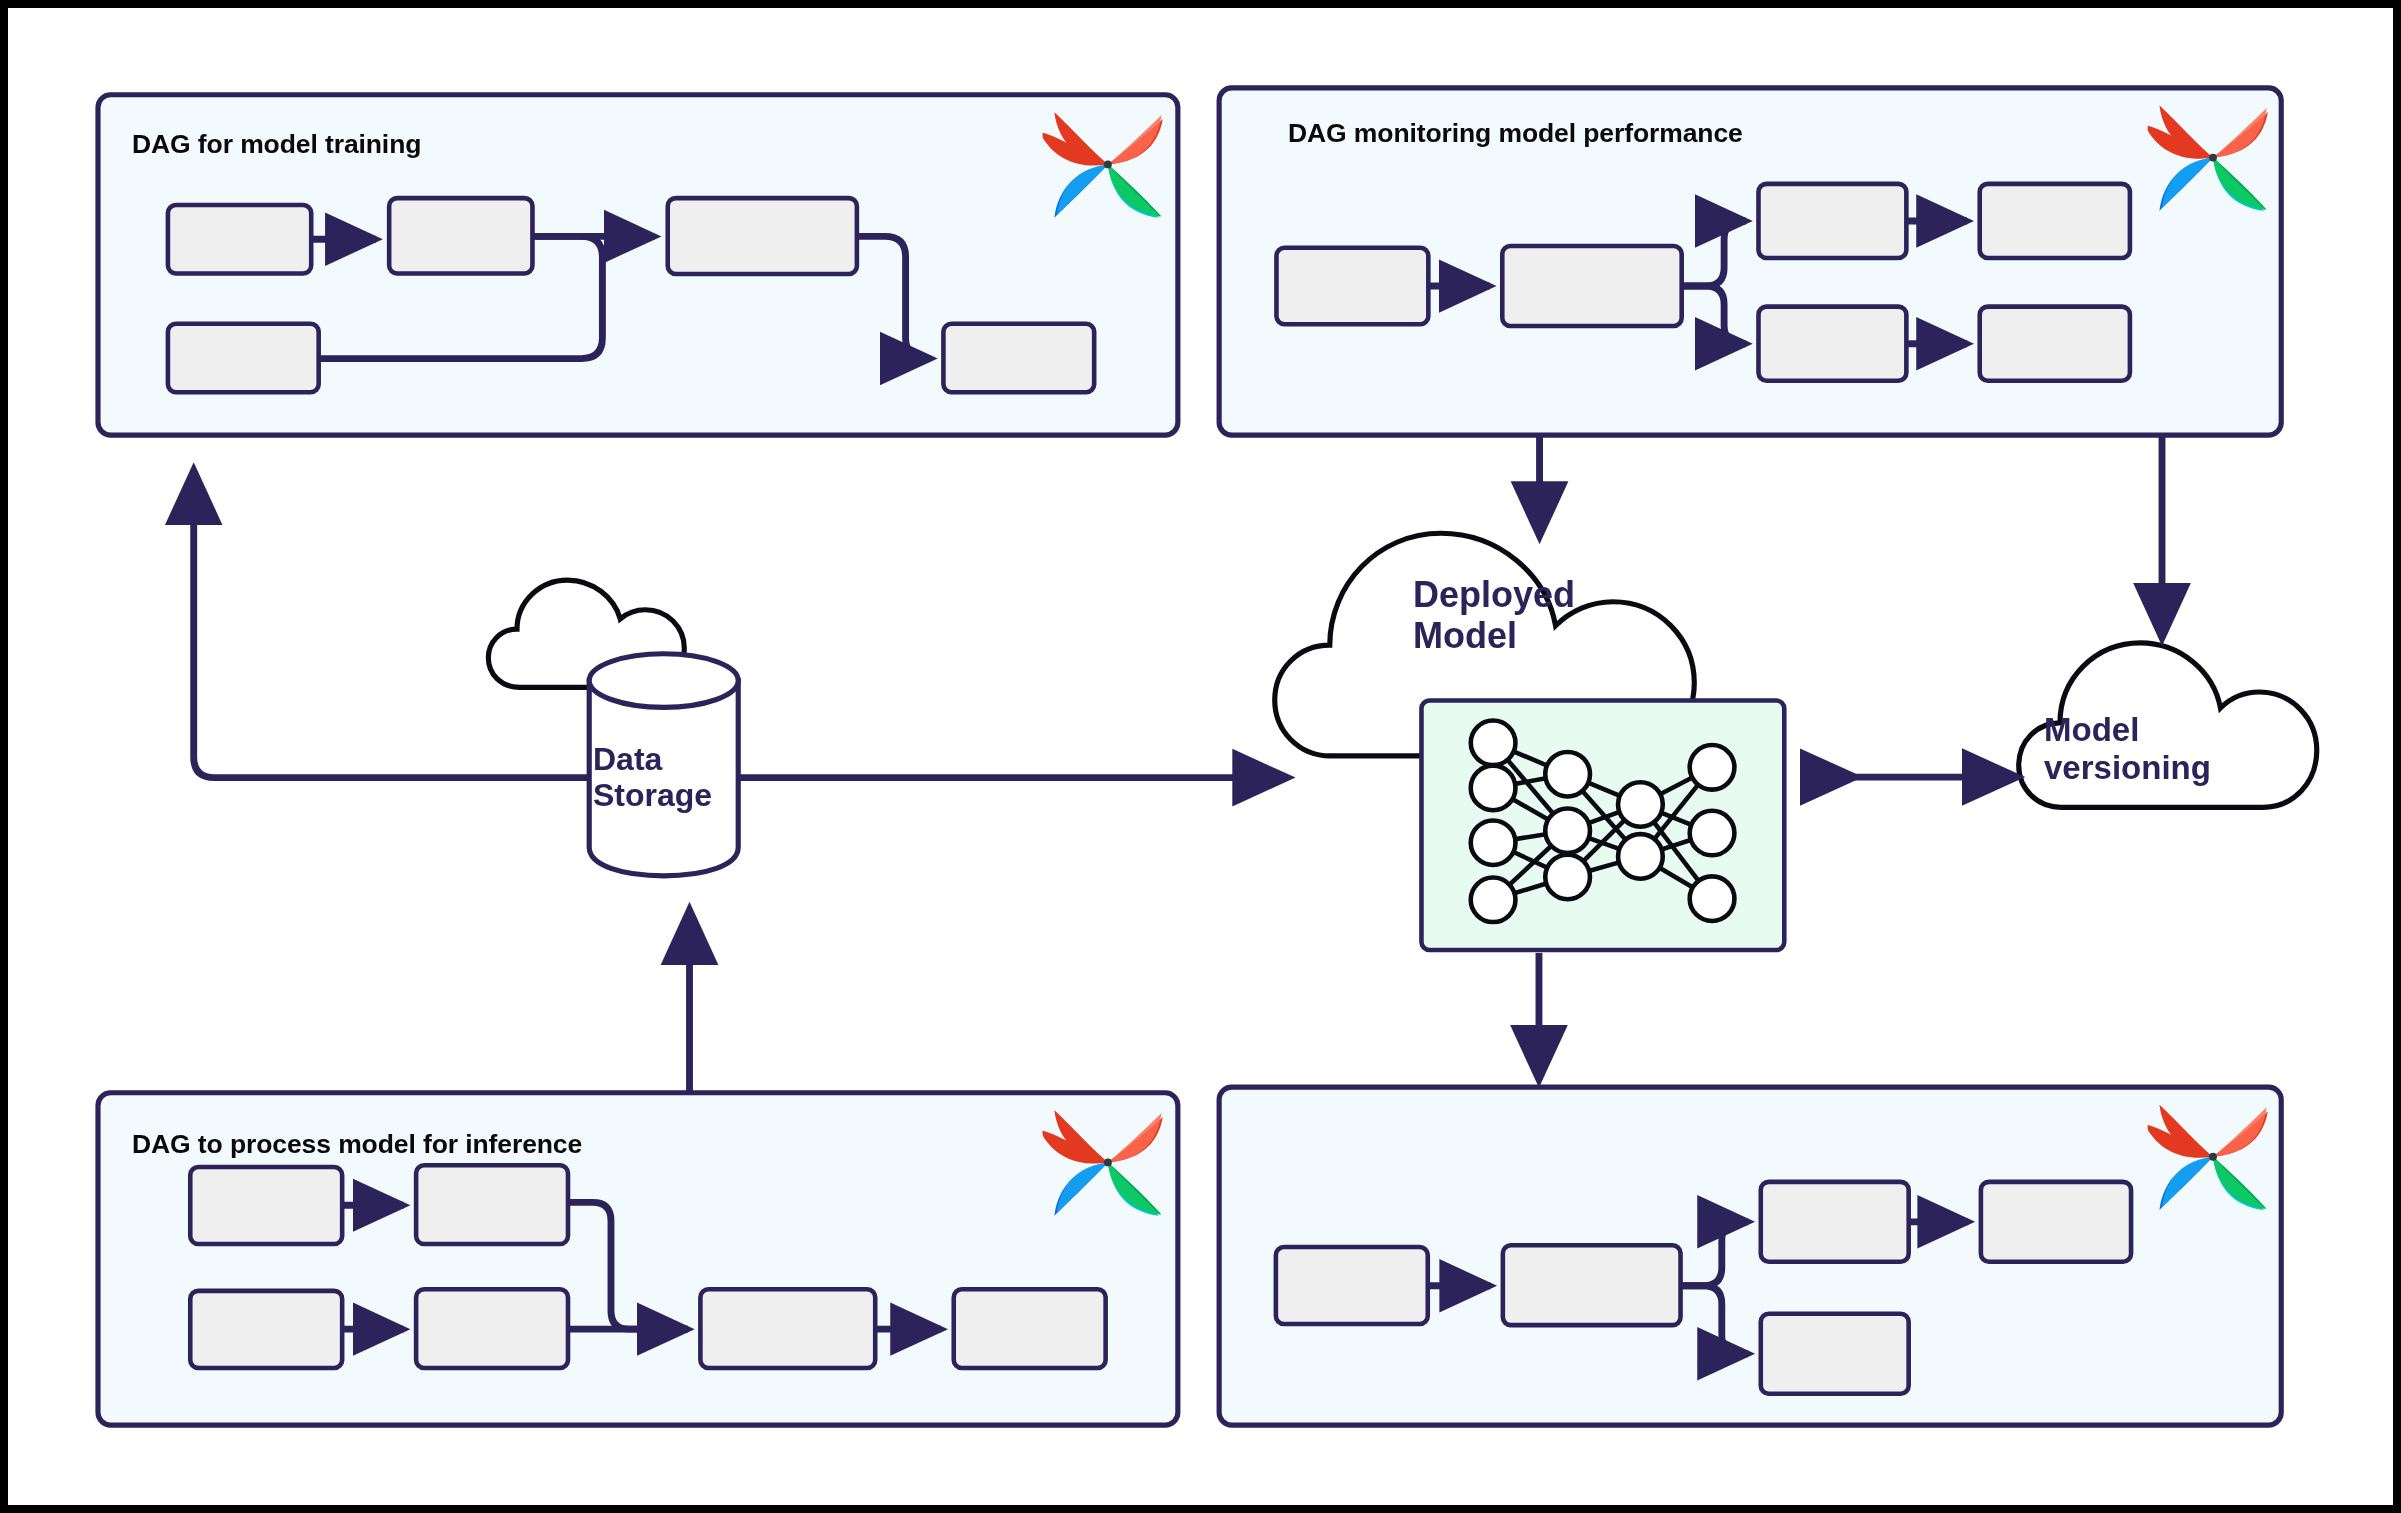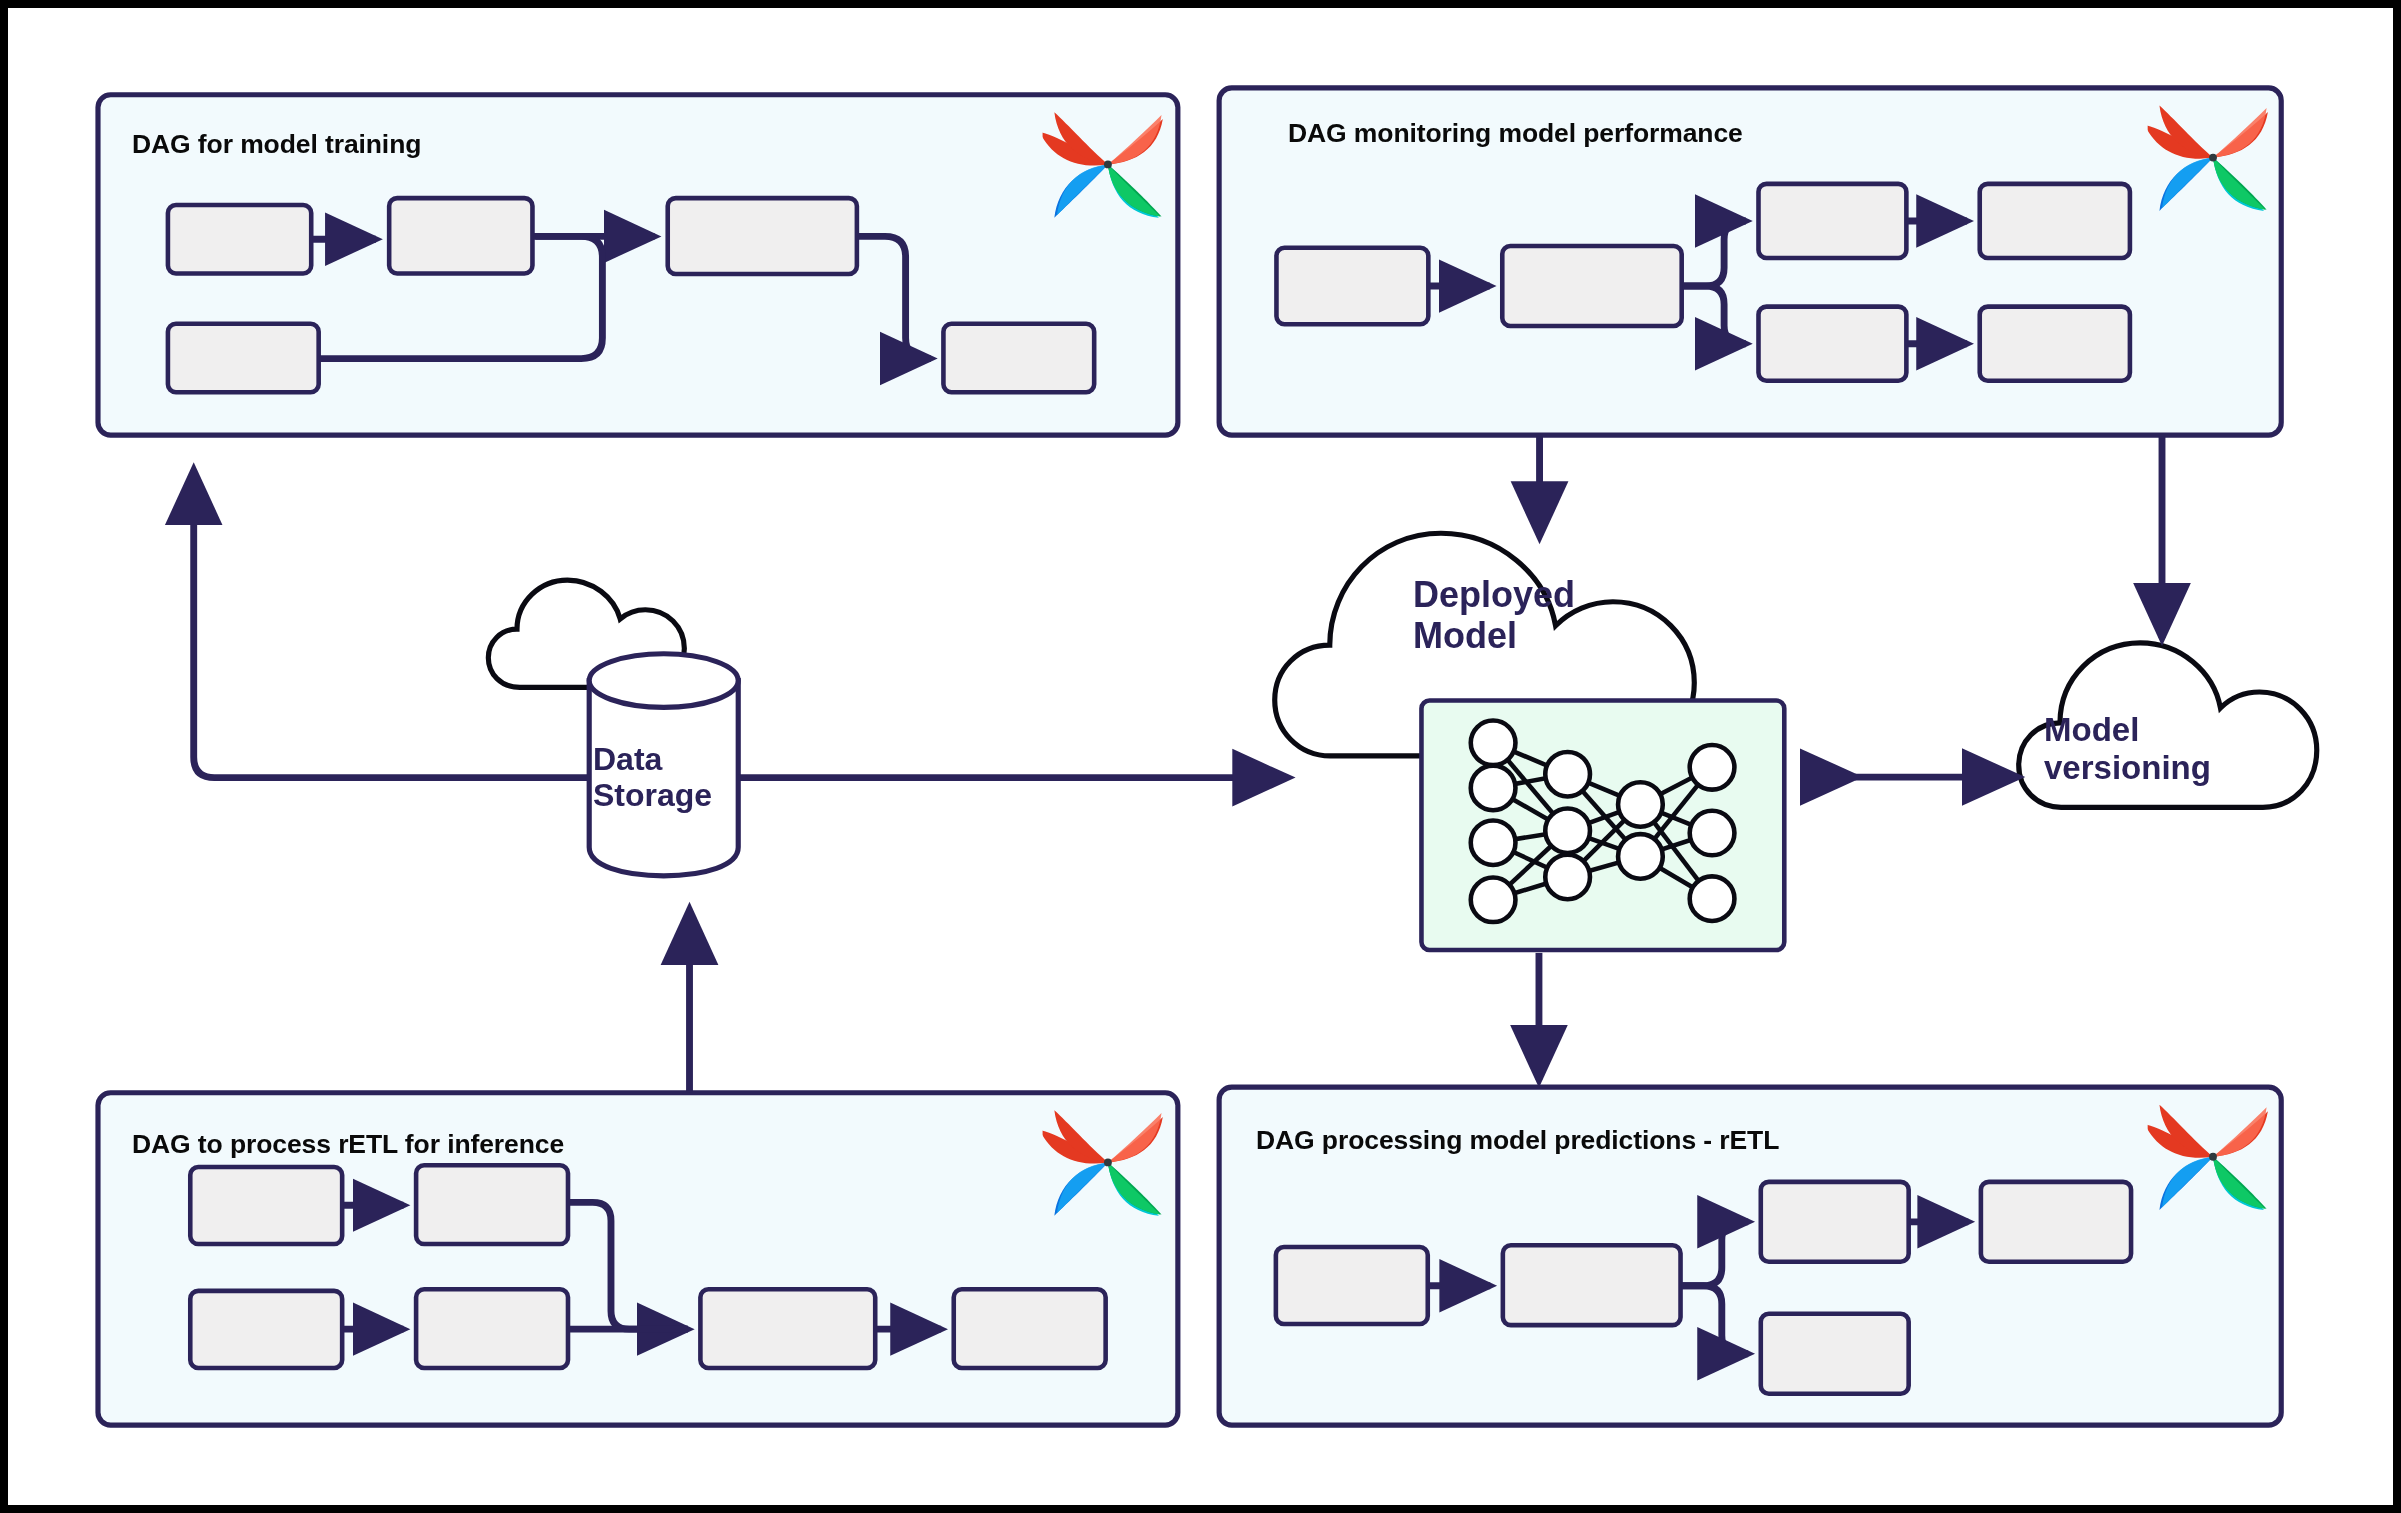--- a/index.html
+++ b/index.html
@@ -228,23 +228,22 @@
     <use href="#pinwheel" x="3733" y="148" width="228" height="228"></use>
     <use href="#pinwheel" x="1805" y="1908" width="228" height="228"></use>
     <use href="#pinwheel" x="3733" y="1898" width="228" height="228"></use>
 
   </svg>
 
   <div class="dag-title" style="left:124px;top:121px;">DAG for model training</div>
 
   <div class="dag-title" style="left:1251px;top:110px;margin-left:29px;">DAG monitoring model performance</div>
 
-  <div class="dag-title" style="left:124px;top:1121px;">DAG to process rETL for inference</div>
-
-  <div class="dag-title" style="left:1248px;top:1117px;">DAG processing model predictions - rETL</div>
+  <div class="dag-title" style="left:124px;top:1121px;">DAG to process model for inference</div>
+
 
   <div class="cloud-label" id="data-storage-label" style="left:585px;top:733px;width:150px;">Data
 Storage</div>
 
   <div class="cloud-label" id="deployed-model-label" style="left:1405px;top:566px;width:271px;">Deployed
 Model</div>
 
   <div class="cloud-label" id="model-versioning-label" style="left:2036px;top:703px;width:271px;">Model
 versioning</div>
 

